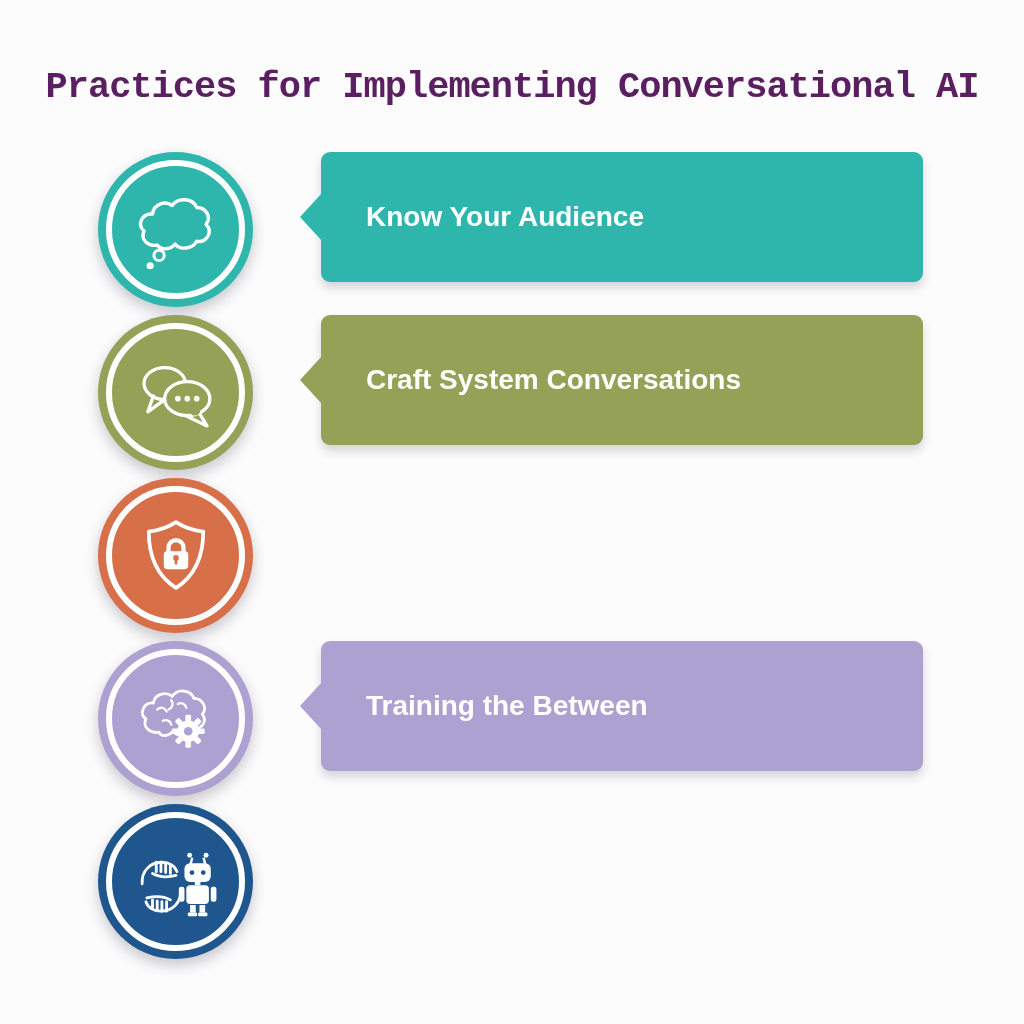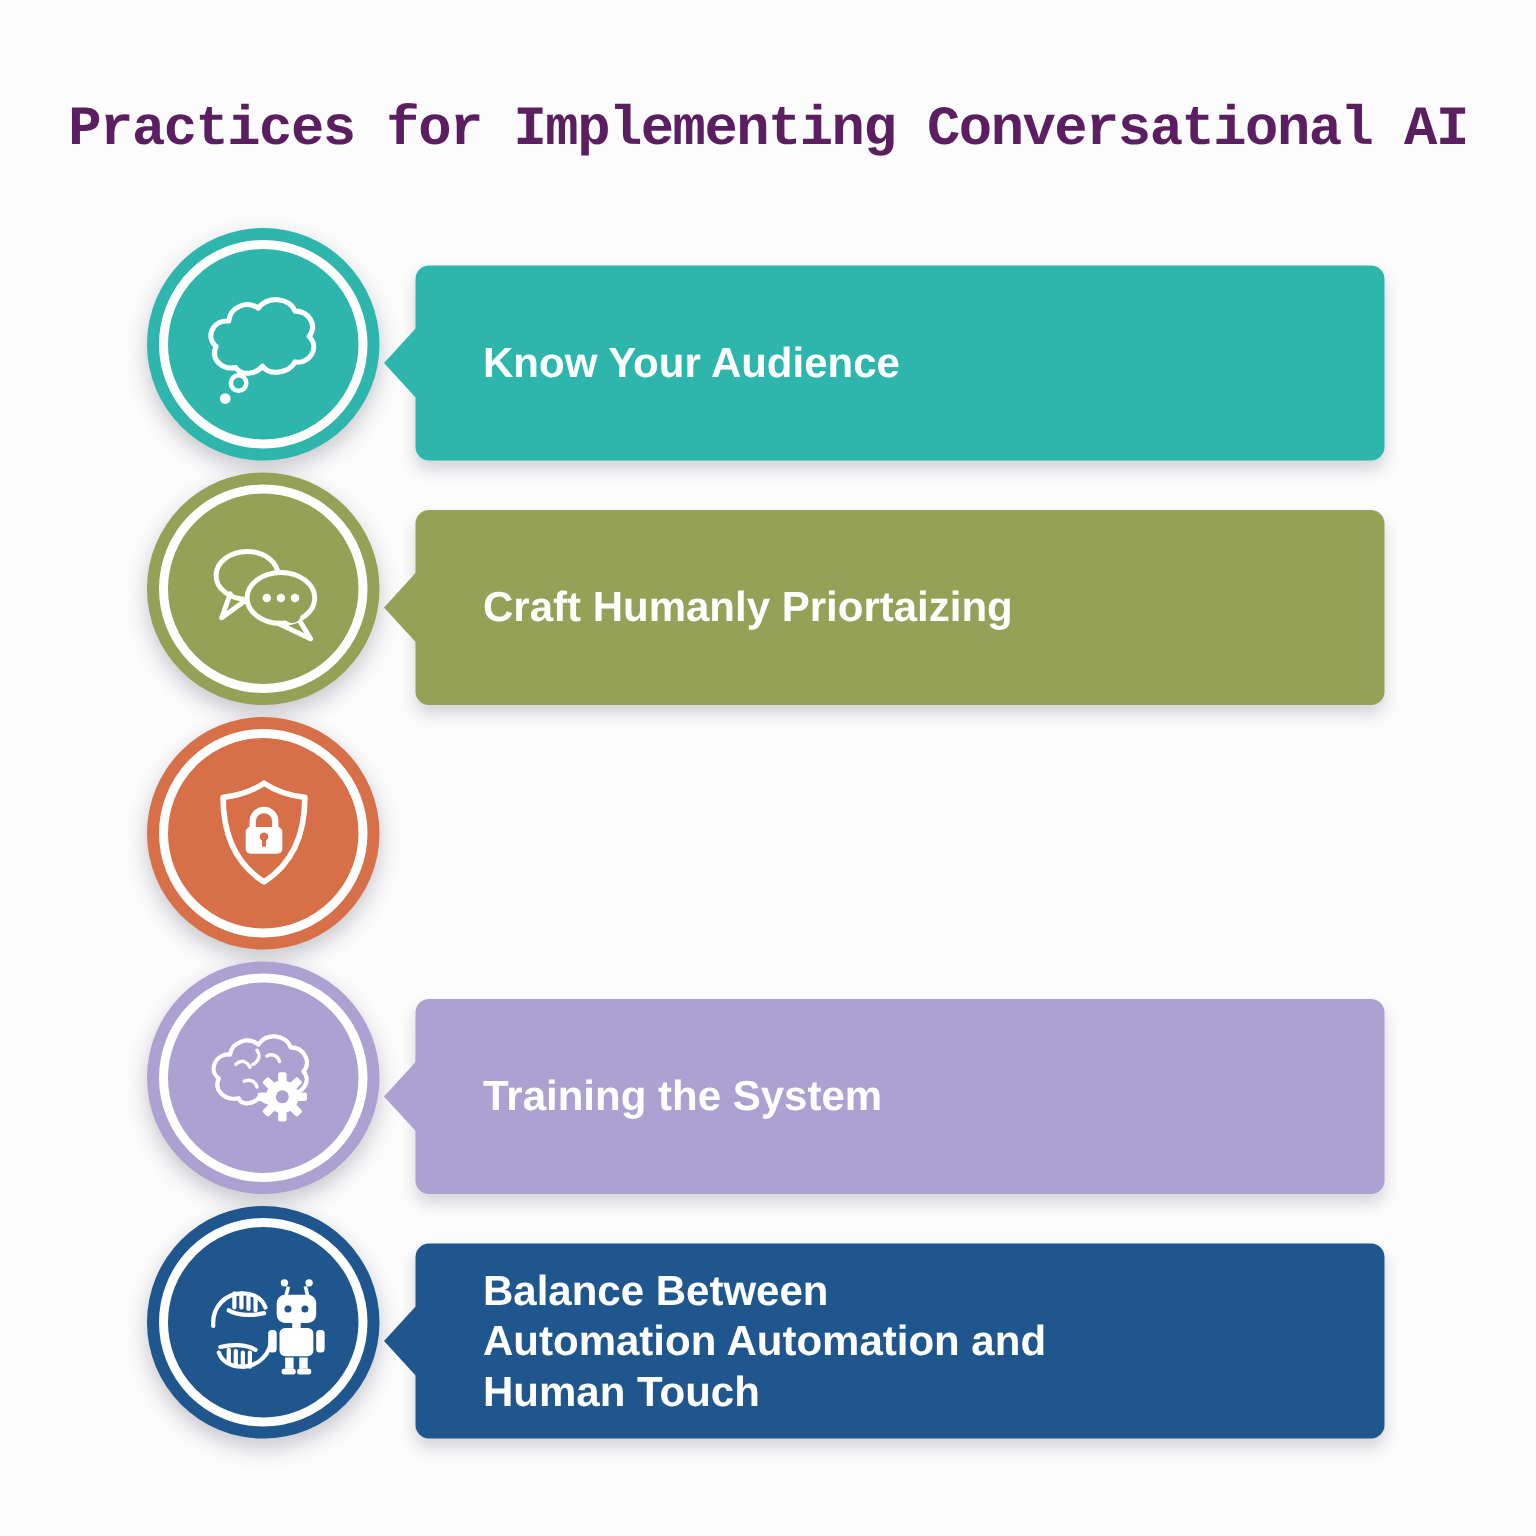--- a/index.html
+++ b/index.html
@@ -21,23 +21,24 @@
     letter-spacing: -1px;
     color: var(--c, #5a1e61);
     font-family: Liberation Mono, monospace;
   }
   .rows {
     margin-top: 44px;
     padding: 0 101px 0 98px;
   }
   .row {
     display: flex;
-    align-items: flex-end;
+    align-items: flex-start;
     height: 155px;
     margin-bottom: 8px;
+    gap: 44px;
   }
   .circle {
     position: relative;
     flex: 0 0 155px;
     width: 155px;
     height: 155px;
     border-radius: 50%;
     background: var(--c);
     display: flex;
     align-items: center;
@@ -116,21 +117,21 @@
           <path d="M 26 53 L 20 70 L 38 57"></path>
           <path d="M 74 70 L 83 85 L 58 73 Z" fill="currentColor"></path>
           <ellipse cx="62" cy="56" rx="24" ry="18" fill="currentColor"></ellipse>
           <circle cx="70" cy="68" r="6" fill="currentColor" stroke="none"></circle>
           <circle cx="52" cy="56" r="3" fill="#fff" stroke="none"></circle>
           <circle cx="62" cy="56" r="3" fill="#fff" stroke="none"></circle>
           <circle cx="72" cy="56" r="3" fill="#fff" stroke="none"></circle>
         </svg>
       </div>
       <div class="banner">
-        <div class="banner-label">Craft Humanly Priortaizing</div>
+        <div class="banner-label">Craft System Conversations</div>
       </div>
     </div>
 
     <div class="row" style="--c: #d76f48;">
       <div class="circle">
         <svg viewBox="0 0 100 100" fill="none" stroke="#fff" stroke-width="4" stroke-linejoin="round" stroke-linecap="round">
           <path d="M 50 14 C 59 20 70 23 79 24 C 79 48 72 70 50 84 C 28 70 21 48 21 24 C 30 23 41 20 50 14 Z"></path>
           <path d="M 42 46 L 42 41 A 8 8 0 0 1 58 41 L 58 46" stroke-width="4.5"></path>
           <rect x="37" y="45" width="26" height="19" rx="3.5" fill="#fff" stroke="none"></rect>
           <circle cx="50" cy="52" r="3" fill="currentColor" stroke="none"></circle>
@@ -155,21 +156,21 @@
             <rect x="60" y="45.5" width="6" height="8" rx="1.5" transform="rotate(180 63 63)"></rect>
             <rect x="60" y="45.5" width="6" height="8" rx="1.5" transform="rotate(225 63 63)"></rect>
             <rect x="60" y="45.5" width="6" height="8" rx="1.5" transform="rotate(270 63 63)"></rect>
             <rect x="60" y="45.5" width="6" height="8" rx="1.5" transform="rotate(315 63 63)"></rect>
             <circle cx="63" cy="63" r="11.5"></circle>
             <circle cx="63" cy="63" r="4.6" fill="currentColor"></circle>
           </g>
         </svg>
       </div>
       <div class="banner">
-        <div class="banner-label">Training the System</div>
+        <div class="banner-label">Training the Between</div>
       </div>
     </div>
 
     <div class="row" style="--c: #20568e;">
       <div class="circle">
         <svg viewBox="0 0 100 100" fill="none" stroke="#fff" stroke-width="3" stroke-linejoin="round" stroke-linecap="round">
           <path d="M 14 52 C 13 38 23 29 35 29 C 43 29 49 33 51 39"></path>
           <path d="M 29 29 L 29 39 M 34 29 L 34 39 M 39 30 L 39 40 M 44 32 L 44 41"></path>
           <path d="M 25 41 C 32 45 42 45 50 43"></path>
           <path d="M 55 58 C 56 72 46 81 34 81 C 26 81 20 77 18 71"></path>
@@ -187,21 +188,16 @@
             <rect x="61" y="53.5" width="24" height="20" rx="4"></rect>
             <rect x="53" y="55" width="6" height="16" rx="2.5"></rect>
             <rect x="87" y="55" width="6" height="16" rx="2.5"></rect>
             <rect x="65" y="74.5" width="6" height="8"></rect>
             <rect x="75" y="74.5" width="6" height="8"></rect>
             <rect x="62.5" y="82.5" width="10" height="4" rx="1.5"></rect>
             <rect x="73.5" y="82.5" width="10" height="4" rx="1.5"></rect>
           </g>
         </svg>
       </div>
-      <div class="banner">
-        <div class="banner-label">Balance Between
-Automation Automation and
-Human Touch</div>
-      </div>
     </div>
 
   </div>
 </div>
 
 </body></html>

